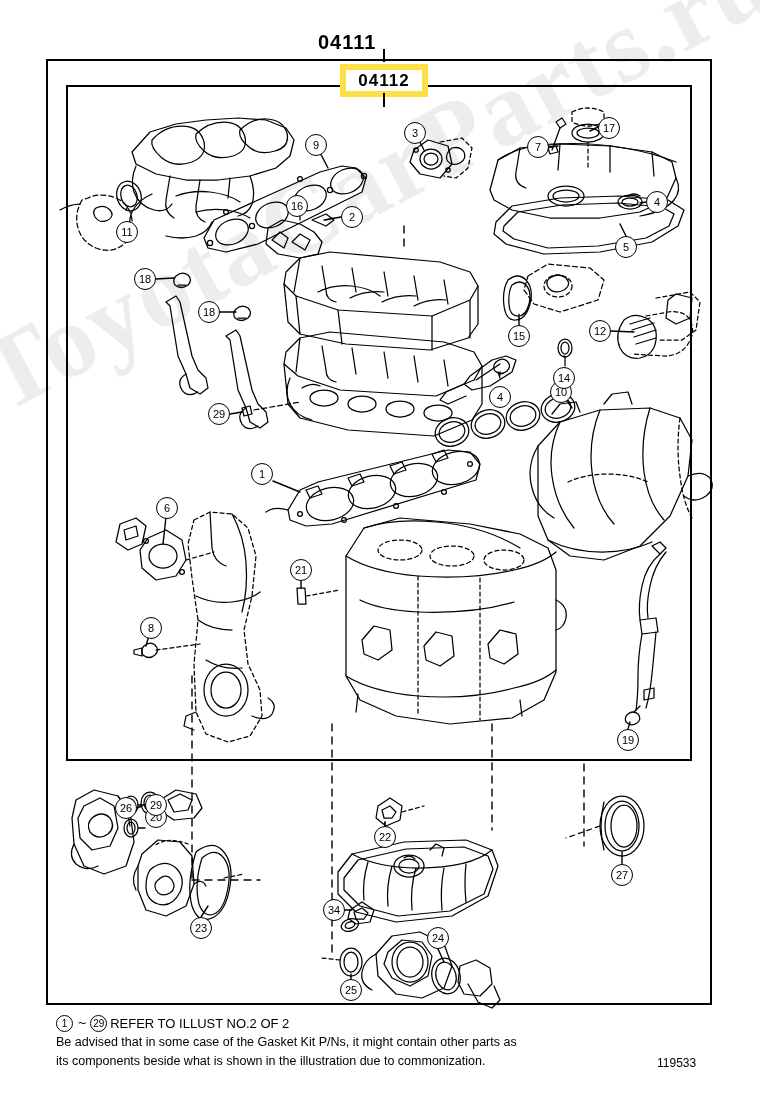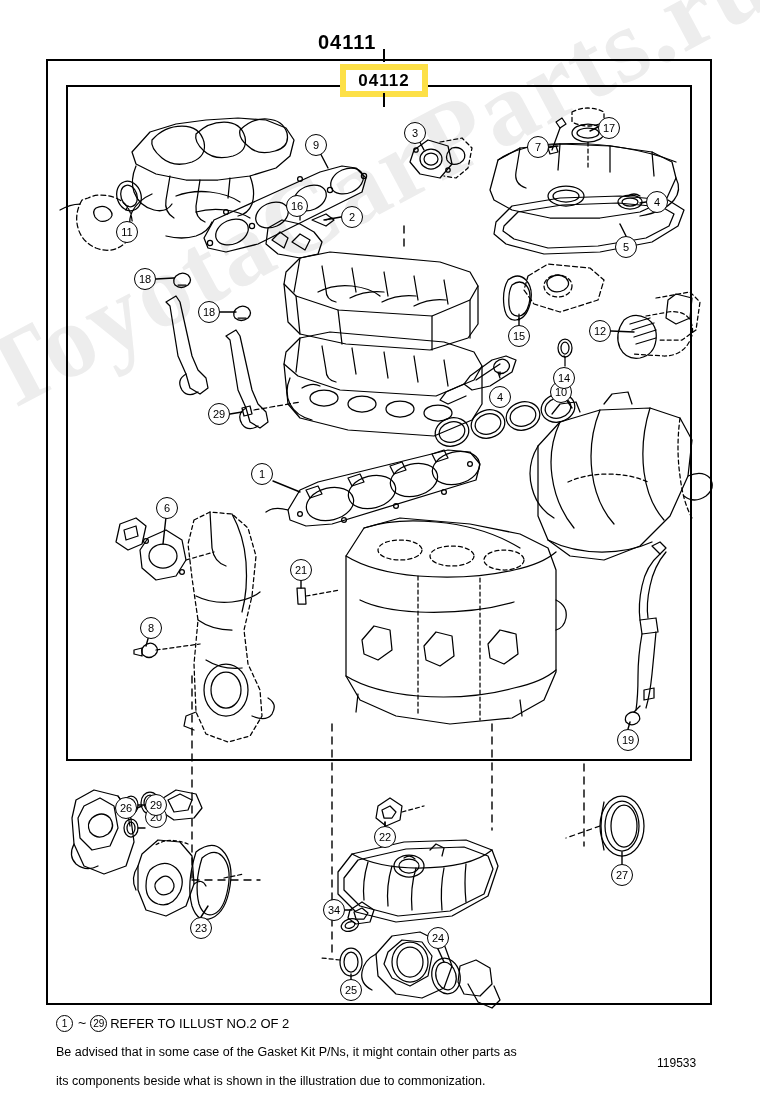--- a/index.html
+++ b/index.html
@@ -73,21 +73,21 @@
     position:absolute;left:56px;top:1014px;width:690px;z-index:6;
     font-size:12.5px;line-height:19px;
   }
   .footer .line1{display:flex;align-items:center;gap:2px;font-size:13px;}
   .circ-sm{
     display:inline-flex;align-items:center;justify-content:center;
     width:17px;height:17px;border:1.3px solid #000;border-radius:50%;
     font-size:10px;box-sizing:border-box;margin-right:1px;
   }
   .tilde{margin:0 2px;font-size:14px;}
-  .footer .note{margin-top:10px;font-size:12.5px;}
+  .footer .note{margin-top:0;font-size:12.5px;}
   .doc-no{
     position:absolute;left:657px;top:1056px;font-size:12px;z-index:6;
   }
 </style>
 </head>
 <body>
 
 <div id="page">
 
   <div class="watermark">ToyotaCarParts.ru</div>

